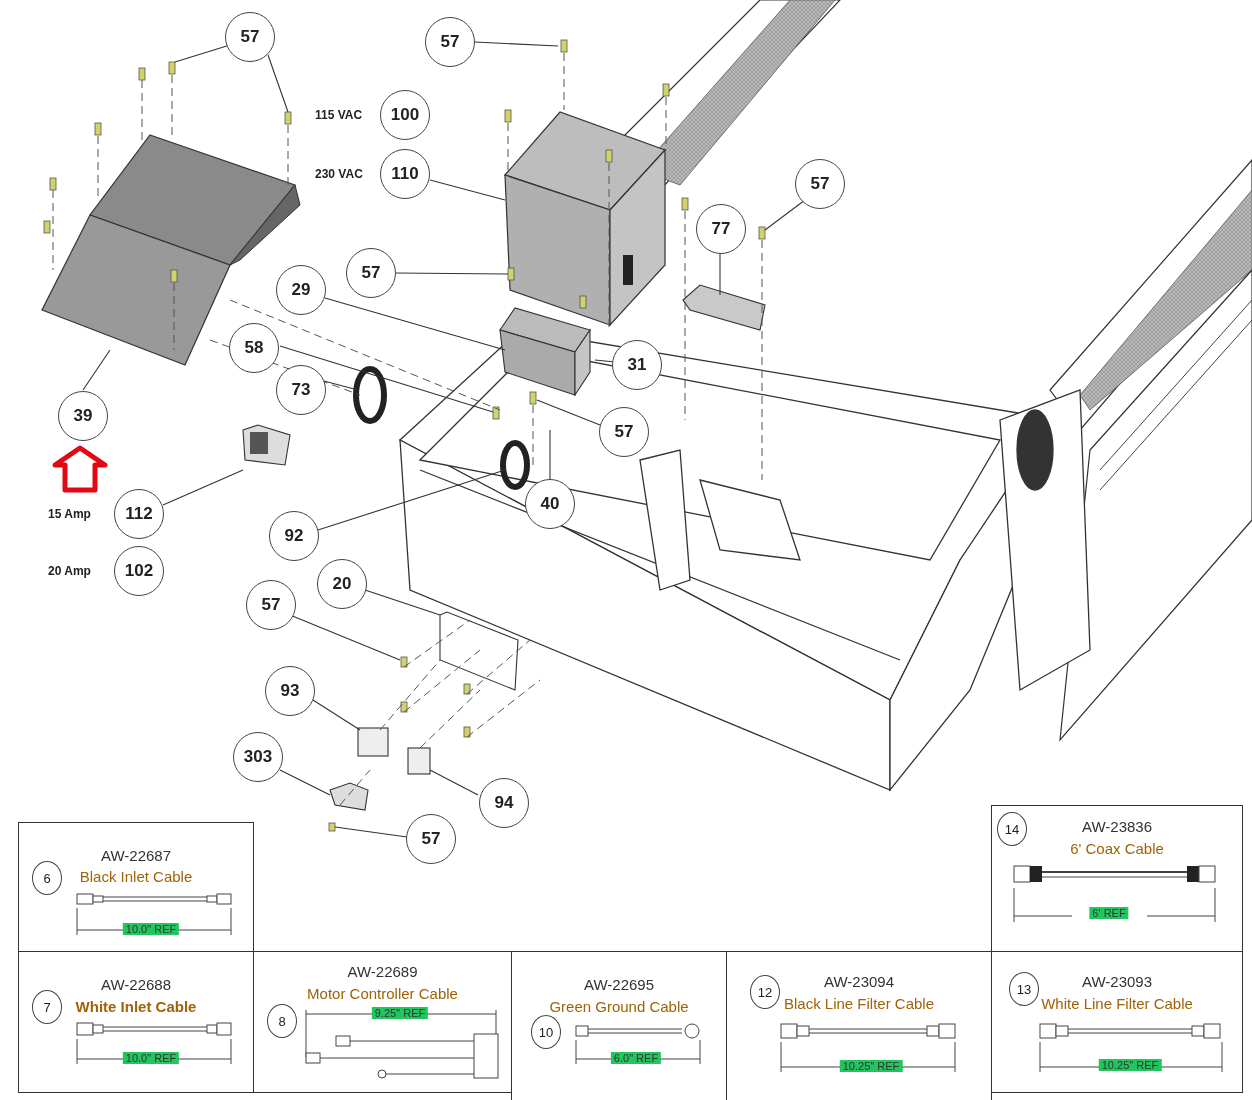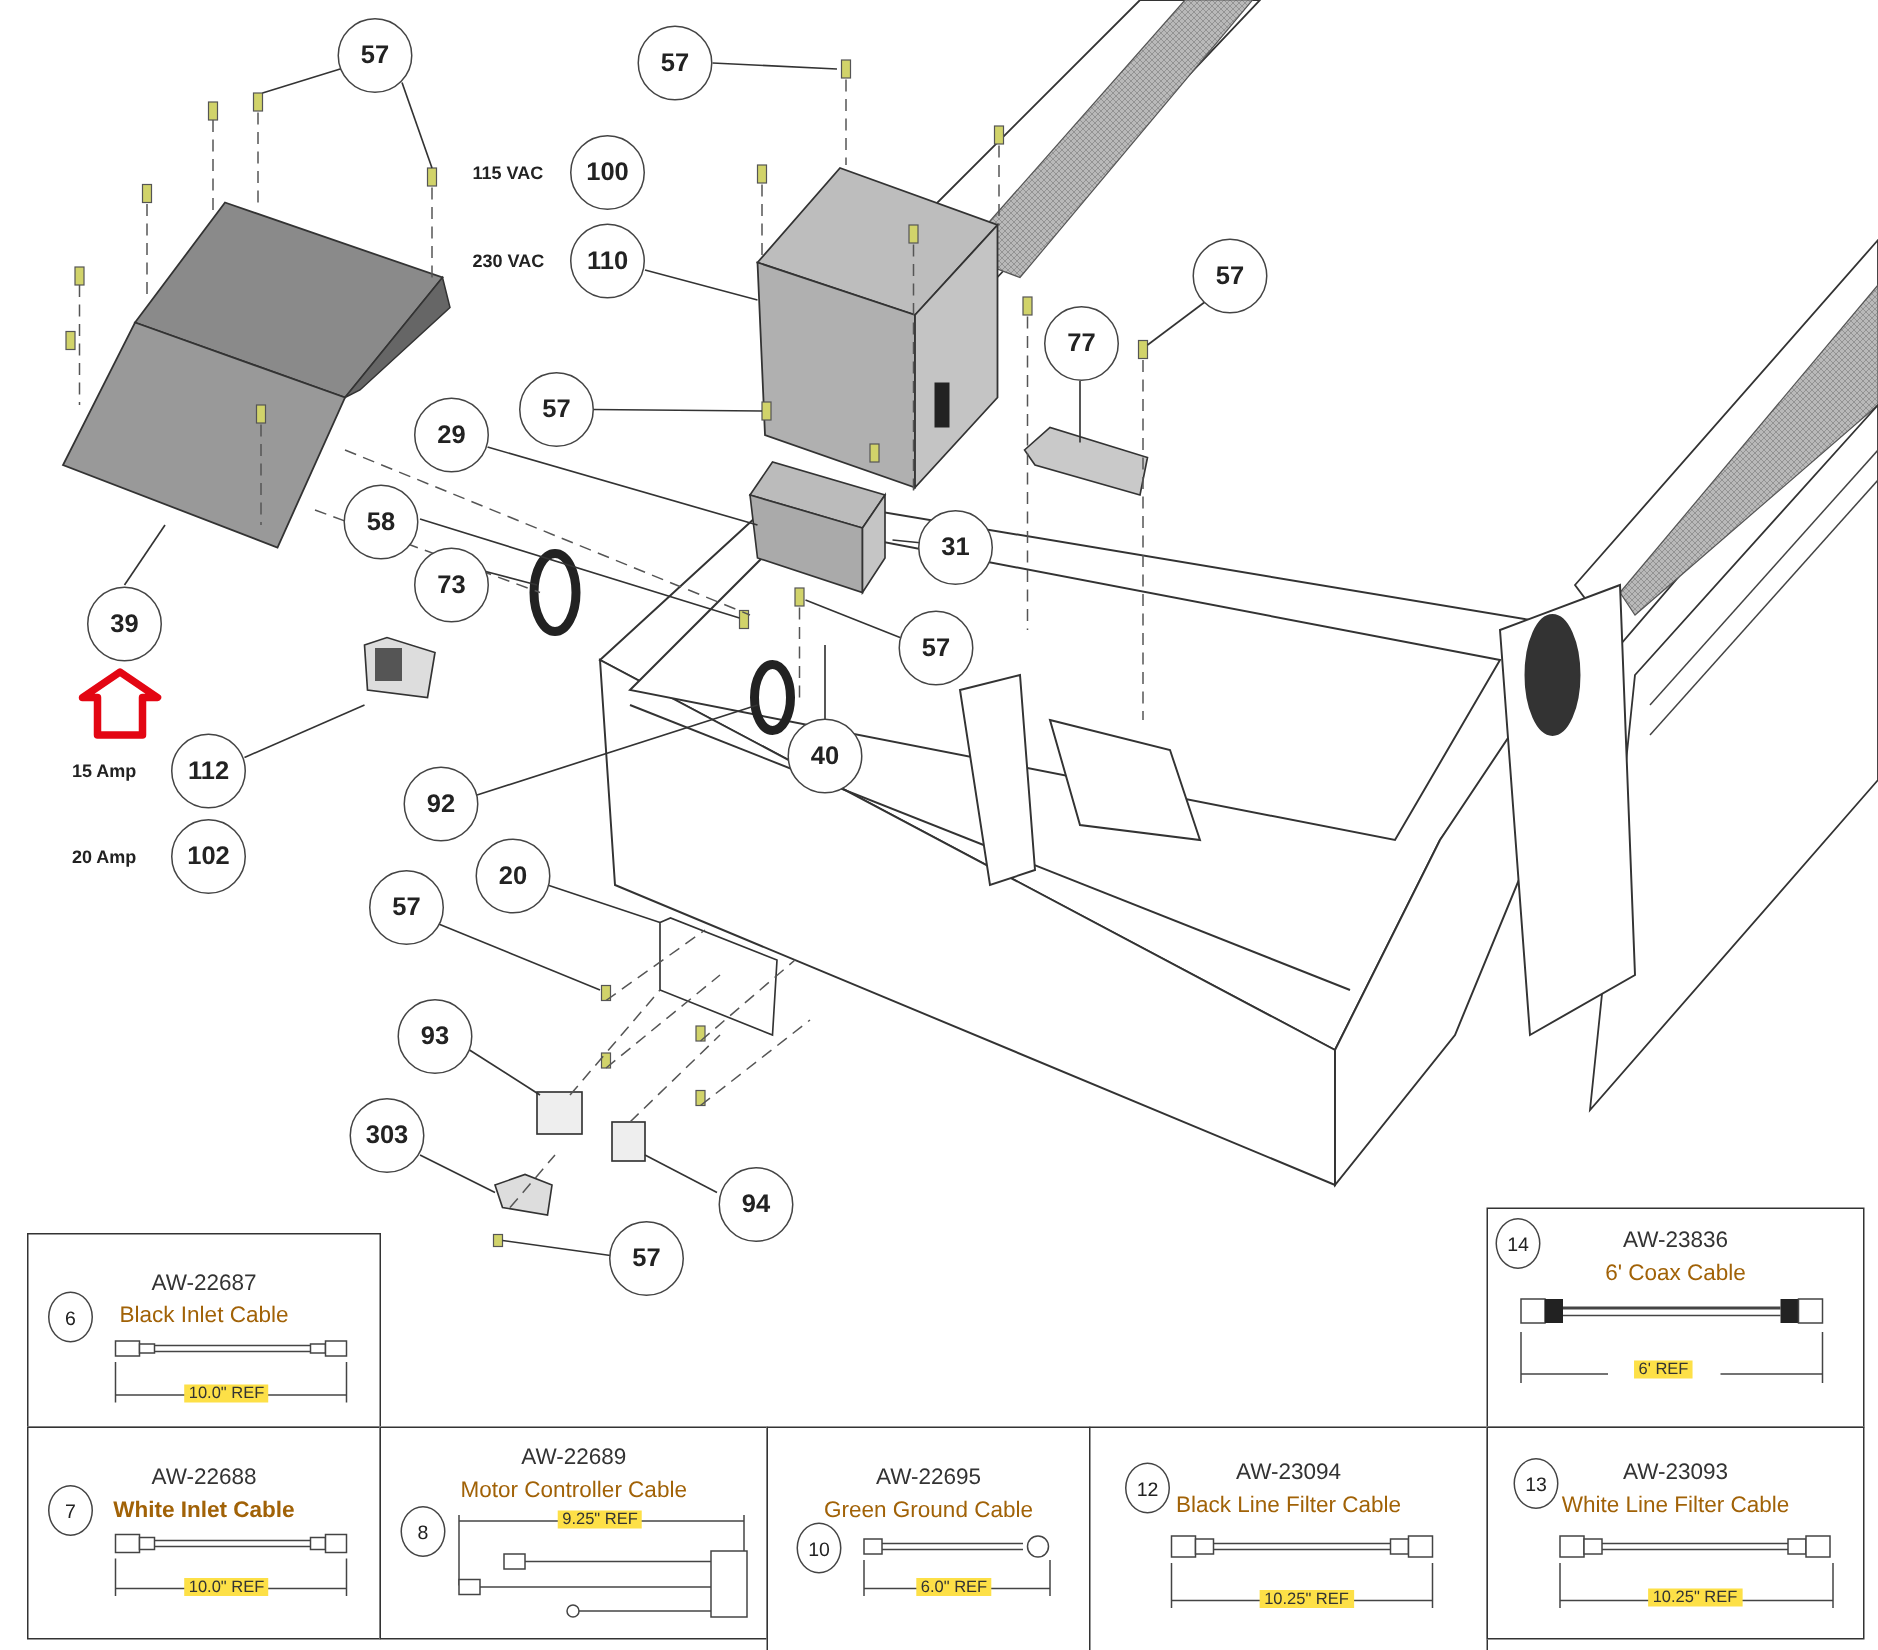--- a/index.html
+++ b/index.html
@@ -9,21 +9,21 @@
   .callout { position:absolute; width:50px; height:50px; border:1.3px solid #444;
              border-radius:50%; background:#fff; display:flex; align-items:center;
              justify-content:center; font-weight:bold; font-size:17px; color:#222;
              transform:translate(-50%,-50%); box-sizing:border-box; }
   .callout.small { width:30px; height:34px; font-size:13px; font-weight:normal; }
   .side-label { position:absolute; font-weight:bold; font-size:12px; color:#222;
                 transform:translateY(-50%); white-space:nowrap; }
   .box { position:absolute; border:1.5px solid #333; box-sizing:border-box; background:#fff; }
   .box .pn { position:absolute; left:0; right:0; text-align:center; font-size:15px; color:#333; }
   .box .desc { position:absolute; left:0; right:0; text-align:center; font-size:15px; color:#a16207; }
-  .box .ref { position:absolute; font-size:11px; color:#333; background:#fde047; padding:0 3px; transform:translateX(-50%); }
+  .box .ref { position:absolute; font-size:11px; color:#333; background:#22c55e; padding:0 3px; transform:translateX(-50%); }
 </style>
 </head>
 <body>
 
 <svg id="diagram" viewBox="0 0 1252 1100">
   <defs>
     <pattern id="mesh" width="4" height="4" patternUnits="userSpaceOnUse">
       <rect width="4" height="4" fill="#b9b9b9"></rect>
       <path d="M0 0 L4 4 M4 0 L0 4" stroke="#8f8f8f" stroke-width="0.6"></path>
     </pattern>

